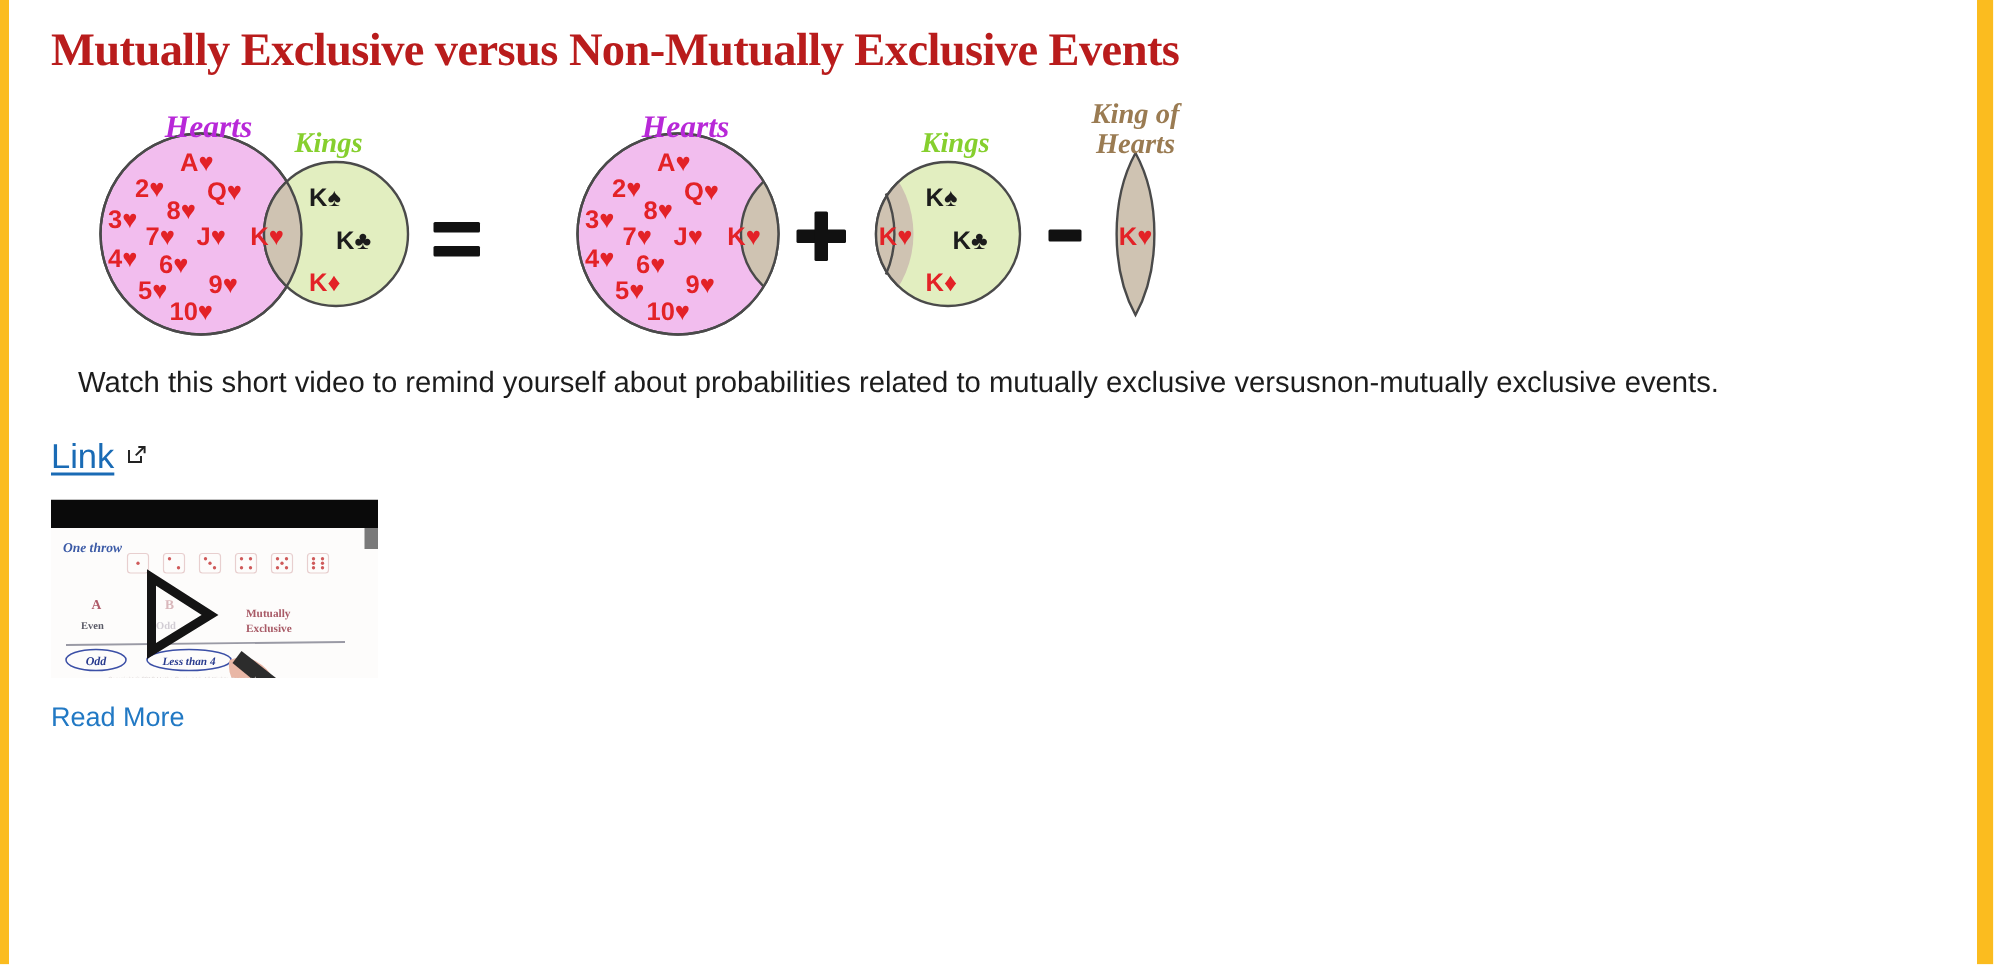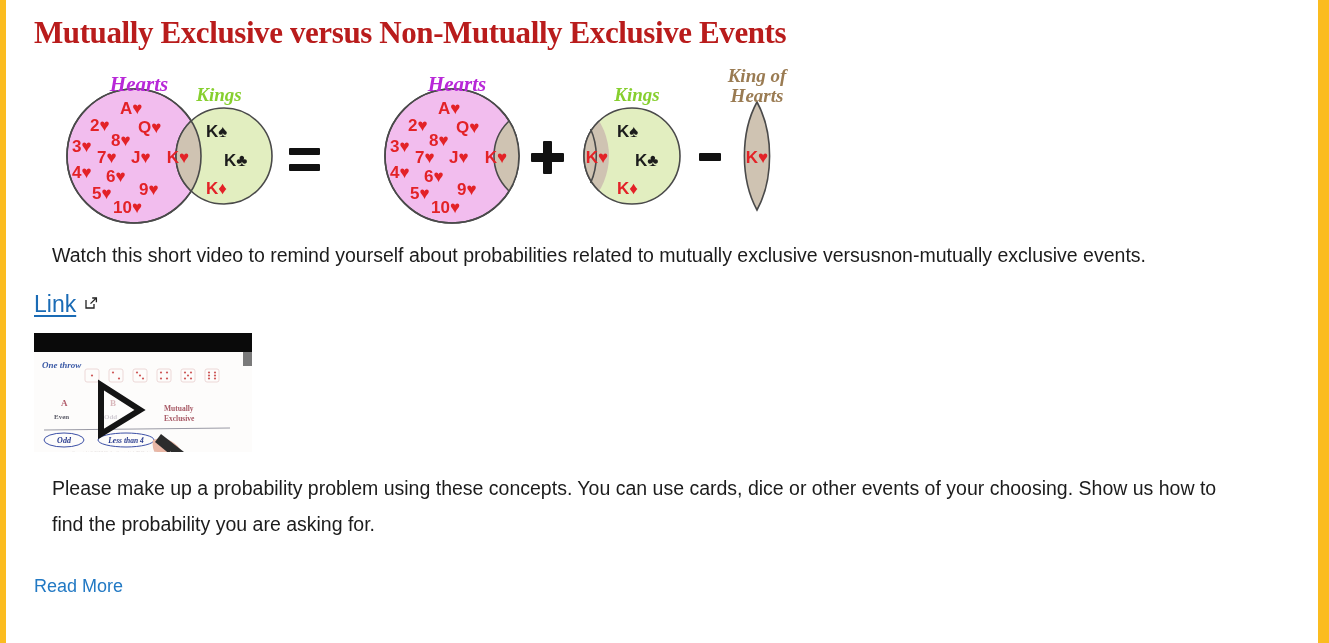--- a/index.html
+++ b/index.html
@@ -348,19 +348,18 @@
           <g>
             <path d="M 67 33 L 67 82 L 106 58 Z" fill="none" stroke="#141414" stroke-width="6" stroke-linejoin="miter"></path>
           </g>
 
           <text x="38" y="102" font-family="'Liberation Sans',sans-serif" font-size="4" fill="#ded8d8">Copyright © 2013 Maths Genie Ltd. All Rights Reserved</text>
         </svg>
       </div>
     </div>
 
     
-    <p class="body-para para-please">Please make up a probability problem using these concepts.  You can use cards, dice or other events of your choosing.   Show us how to find the probability you are asking for.</p>
 
     
     <a class="read-more" href="#">Read More</a>
 
   </div>
 </div>
 
 </body></html>

